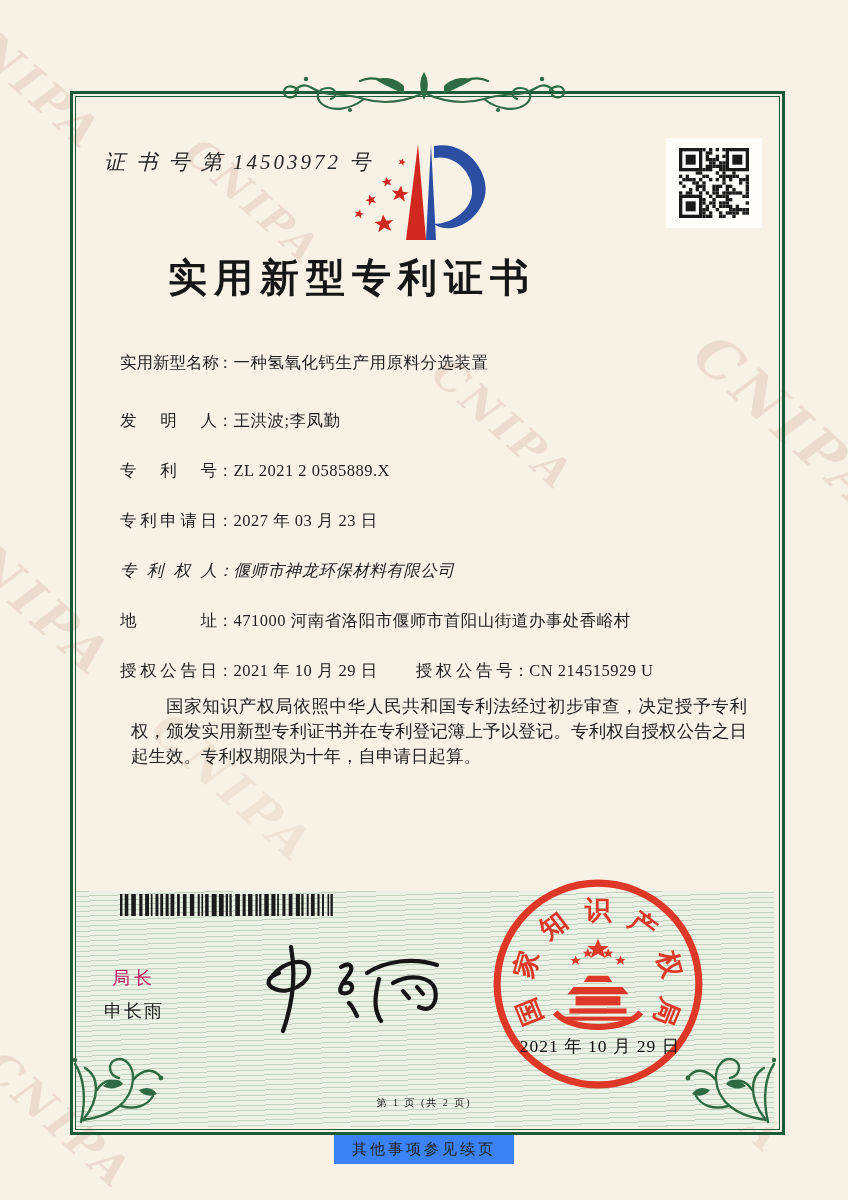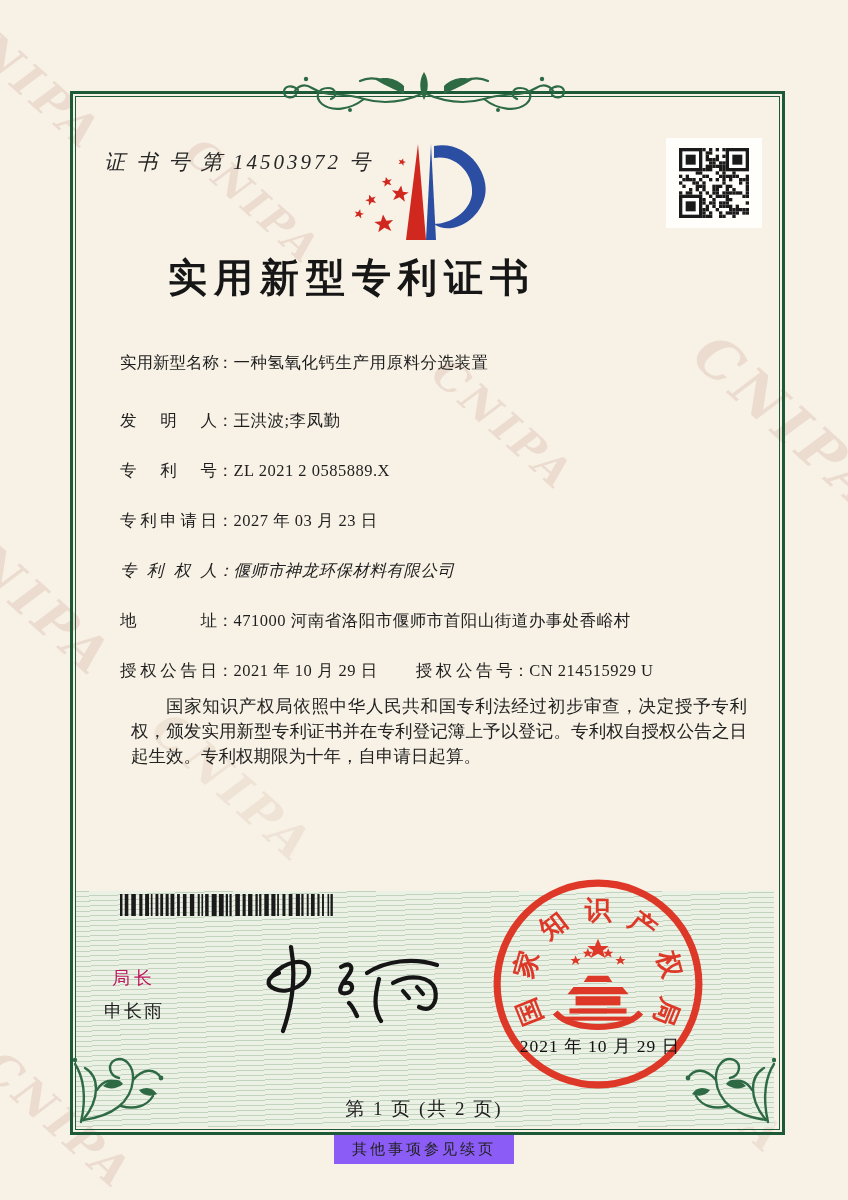--- a/index.html
+++ b/index.html
@@ -50,23 +50,23 @@
   .barcode{position:absolute;left:120px;top:894px;width:218px;height:22px;z-index:4;}
 
   .signer-title{position:absolute;left:112px;top:966px;font-size:18px;letter-spacing:4px;color:#be185d;z-index:4;}
   .signer-name{position:absolute;left:104px;top:999px;font-size:18px;letter-spacing:2px;color:#1c1c1c;z-index:4;}
   .signature{position:absolute;left:245px;top:933px;width:205px;height:105px;z-index:4;}
 
   .seal{position:absolute;left:490px;top:876px;width:216px;height:216px;z-index:4;opacity:.95;}
   .seal-date{position:absolute;left:500px;top:1034px;width:200px;text-align:center;font-size:17.5px;
              letter-spacing:1px;color:#111;z-index:5;}
 
-  .page-indicator{position:absolute;left:0;top:1096px;width:848px;text-align:center;font-size:19px;
+  .page-indicator{position:absolute;left:0;top:1096px;width:848px;text-align:center;font-size:10px;
                   letter-spacing:2px;color:#222;z-index:4;}
-  .continuation{position:absolute;left:50%;transform:translateX(-50%);top:1135px;background:#8b5cf6;
+  .continuation{position:absolute;left:50%;transform:translateX(-50%);top:1135px;background:#3b82f6;
                 padding:5px 18px;font-size:15px;letter-spacing:3px;color:#222;z-index:4;}
 </style>
 </head>
 <body>
 
 <div class="page">
 
   <div class="wm" style="left:-28px;top:-6px;font-size:46px;">CNIPA</div>
   <div class="wm" style="left:208px;top:128px;font-size:40px;">CNIPA</div>
   <div class="wm" style="left:725px;top:320px;font-size:56px;">CNIPA</div>

